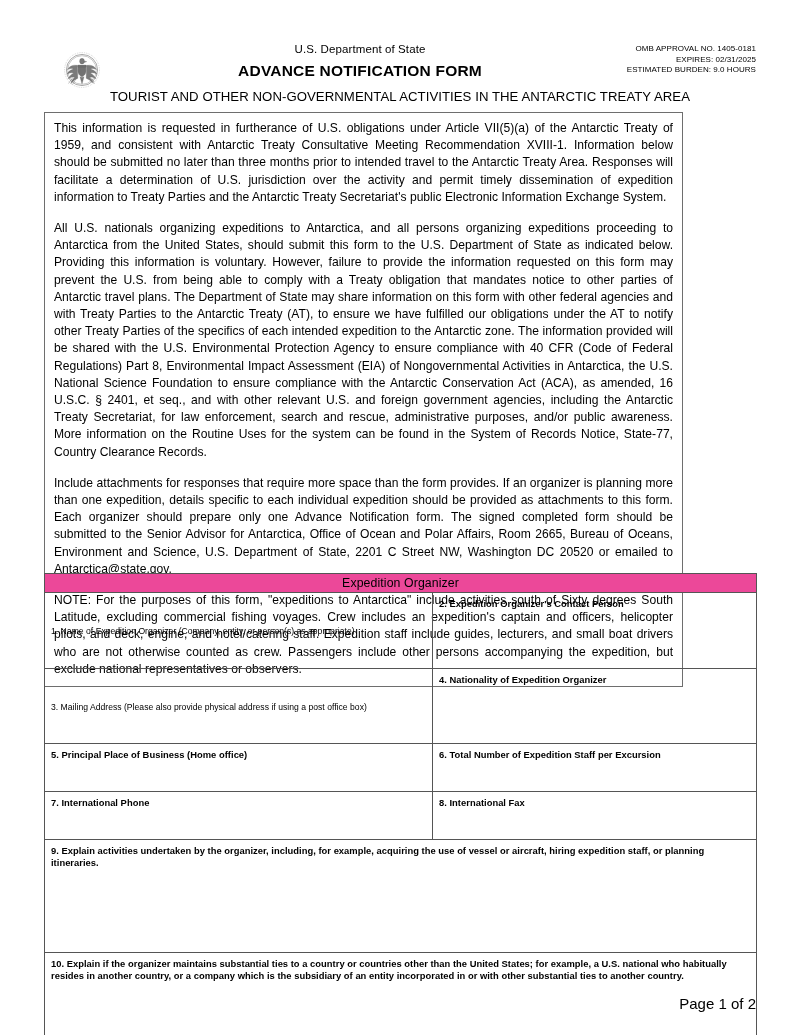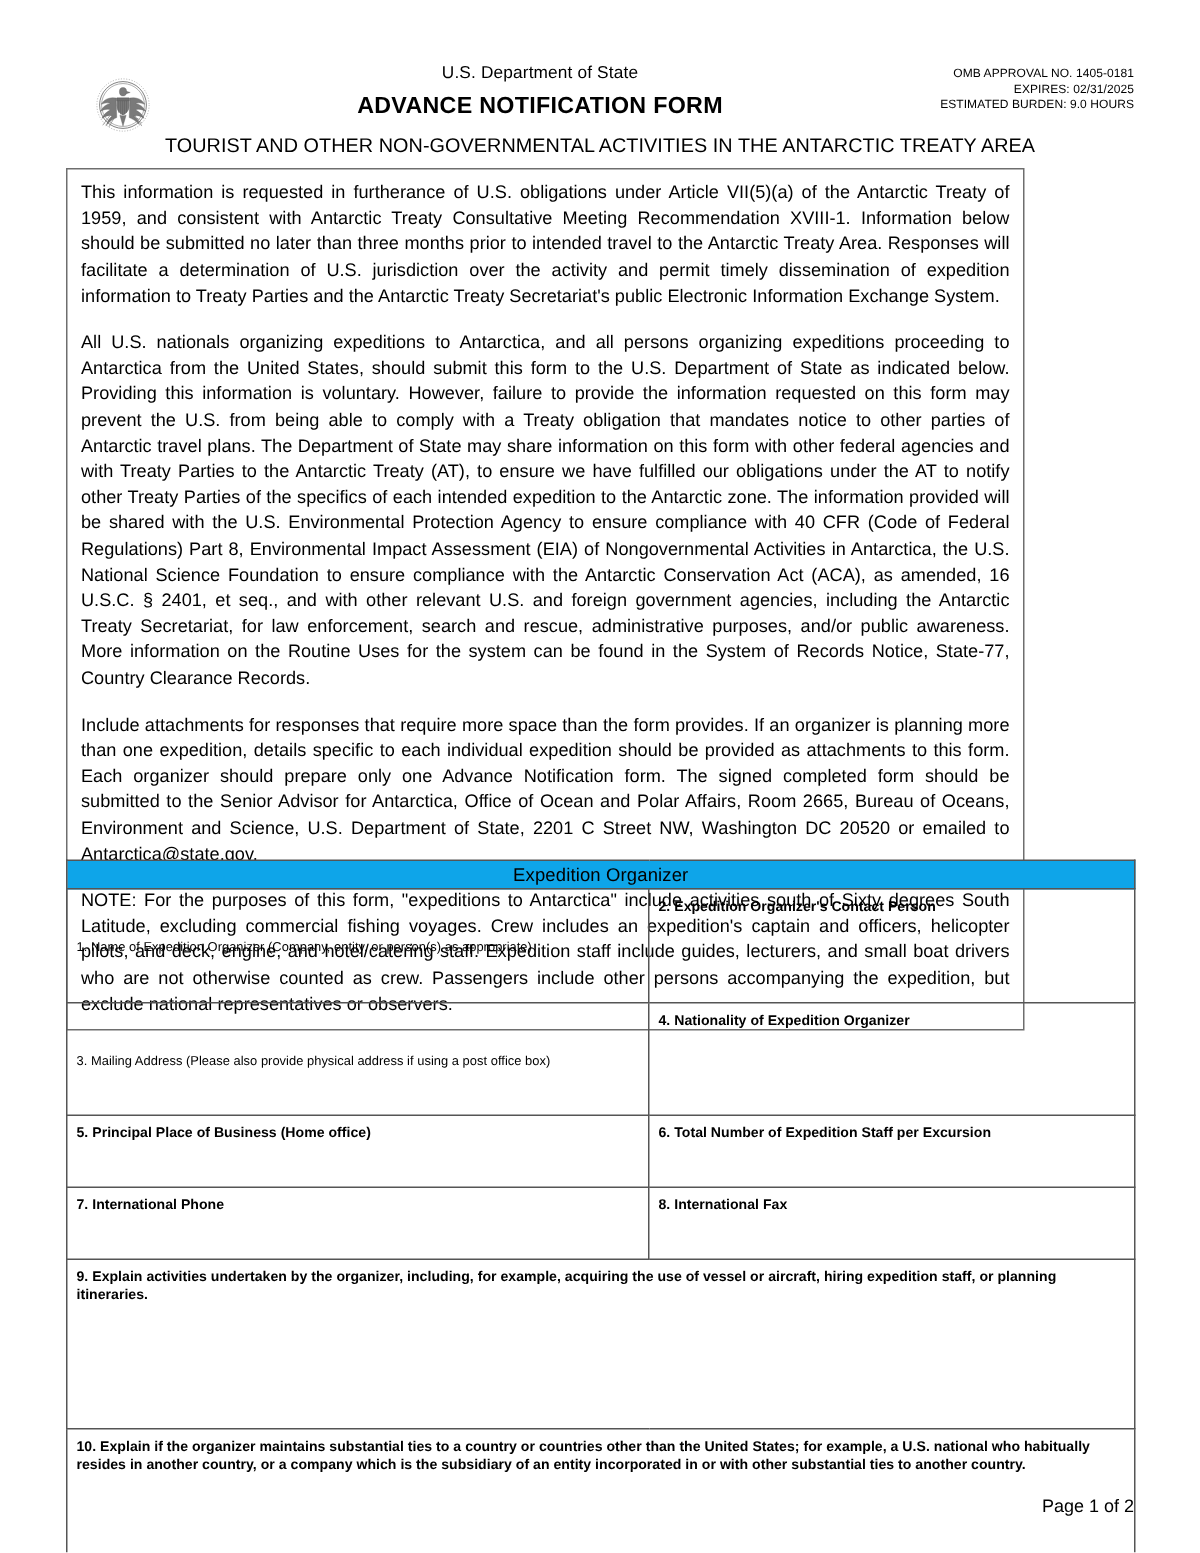--- a/index.html
+++ b/index.html
@@ -105,21 +105,21 @@
     border-collapse: collapse;
     table-layout: fixed;
   }
   .form-table td {
     border: 1px solid #555555;
     vertical-align: top;
     padding: 5px 6px 2px 6px;
     box-sizing: border-box;
   }
   .section-head {
-    background: #0ea5e9;
+    background: #ec4899;
     text-align: center;
     font-size: 12.3px;
     height: 19px;
     padding: 2px 0 2px 0 !important;
     vertical-align: middle !important;
     letter-spacing: 0.1px;
   }
   .fld {
     font-size: 8.6px;
     line-height: 11.5px;
@@ -142,21 +142,21 @@
     left: 36px;
     top: 992px;
     font-size: 9.6px;
     line-height: 12.4px;
     margin-top: 48px;
   }
   .footer-right {
     position: absolute;
     right: 44px;
     top: 998px;
-    font-size: 12px;
+    font-size: 15px;
     line-height: 12.4px;
   }
 </style>
 </head>
 <body>
 
 <div class="page">
 
   <div class="header">
 

